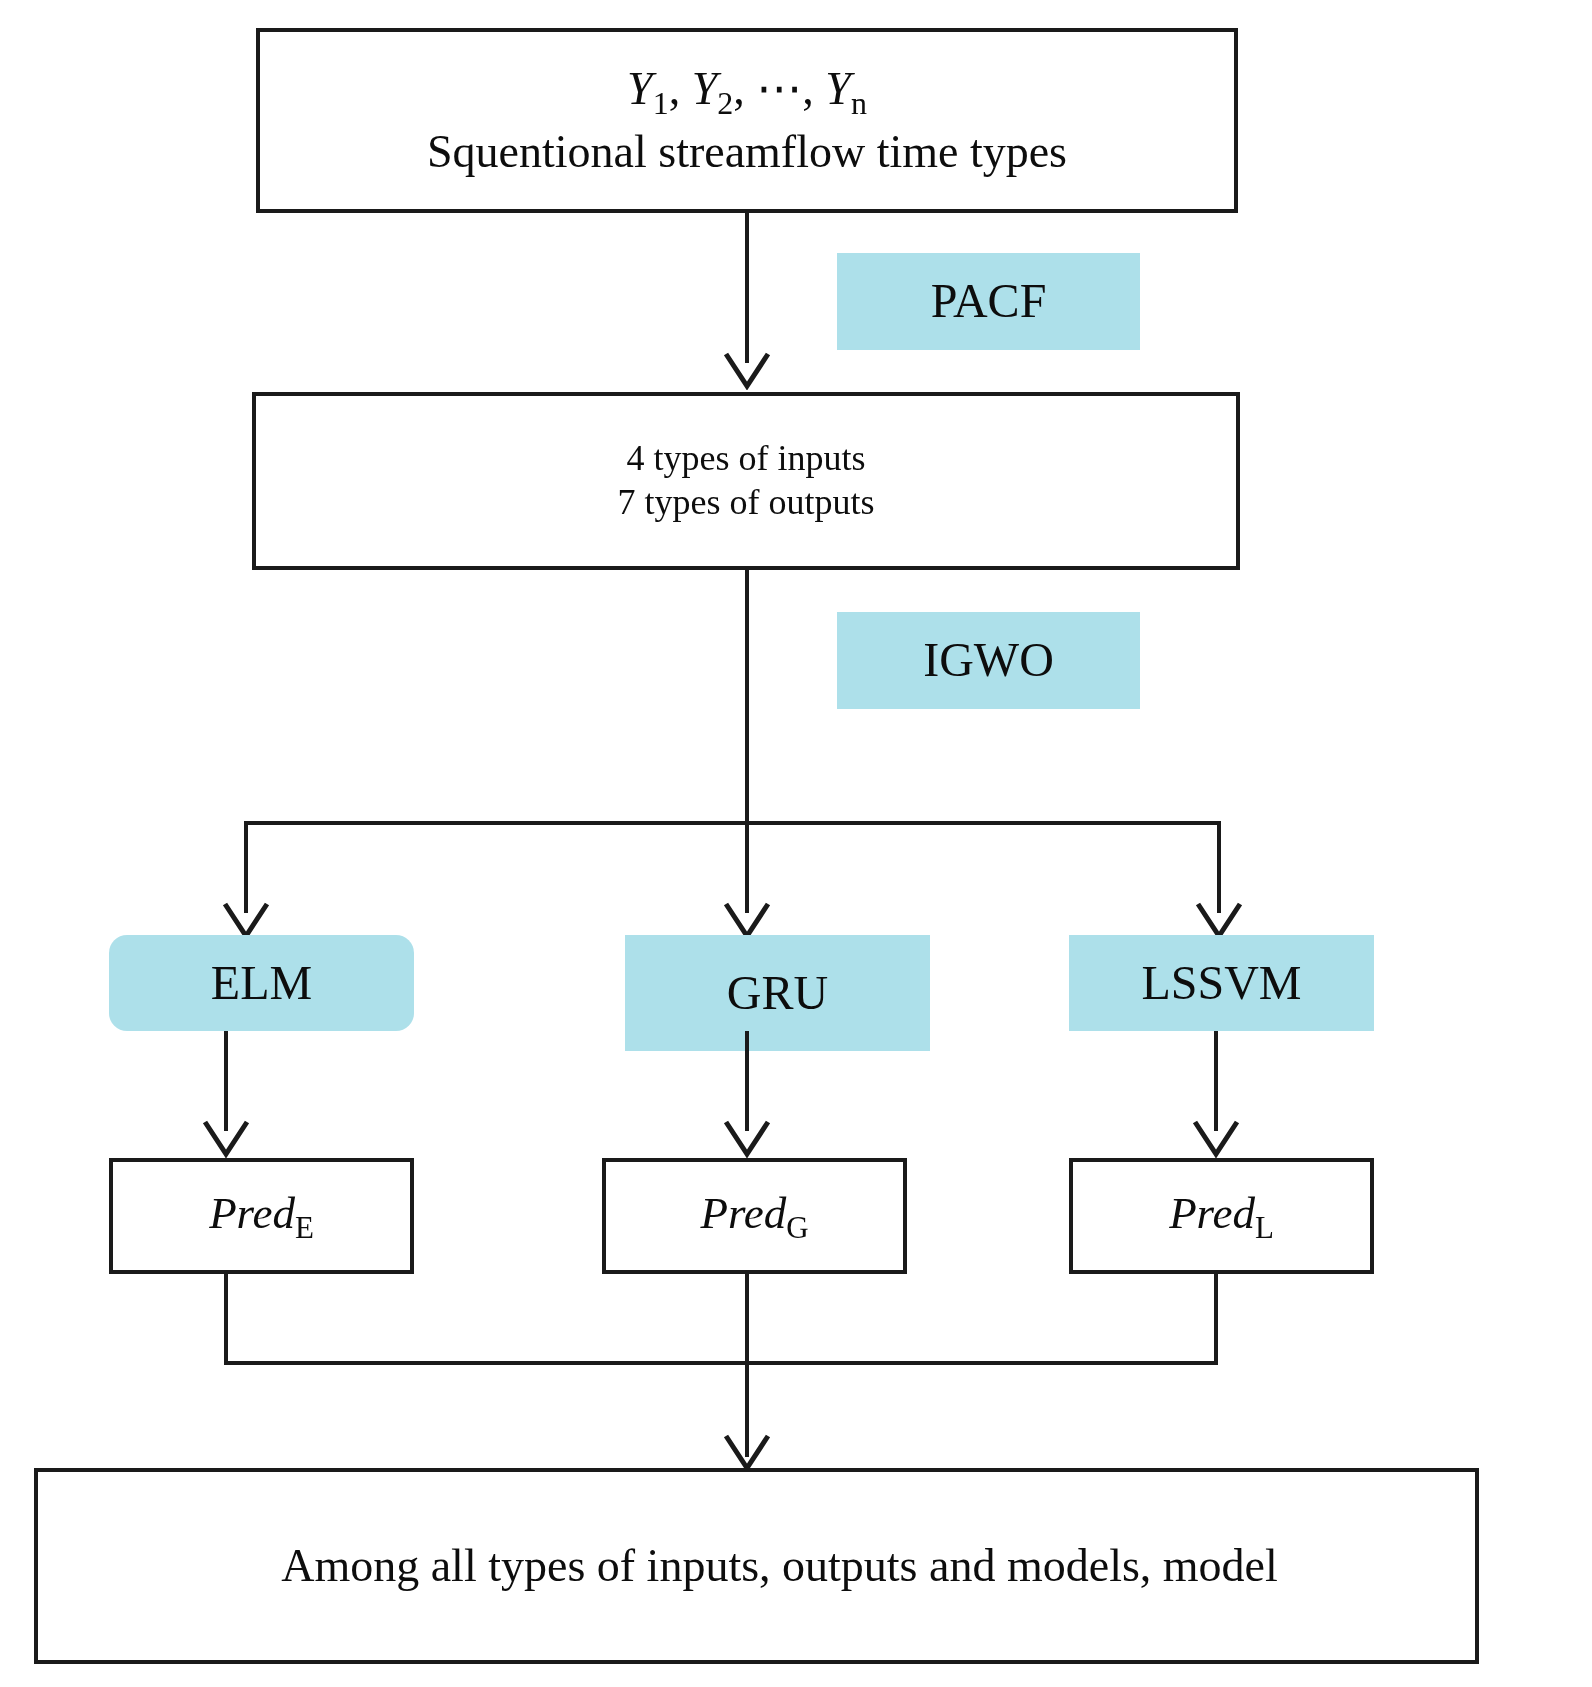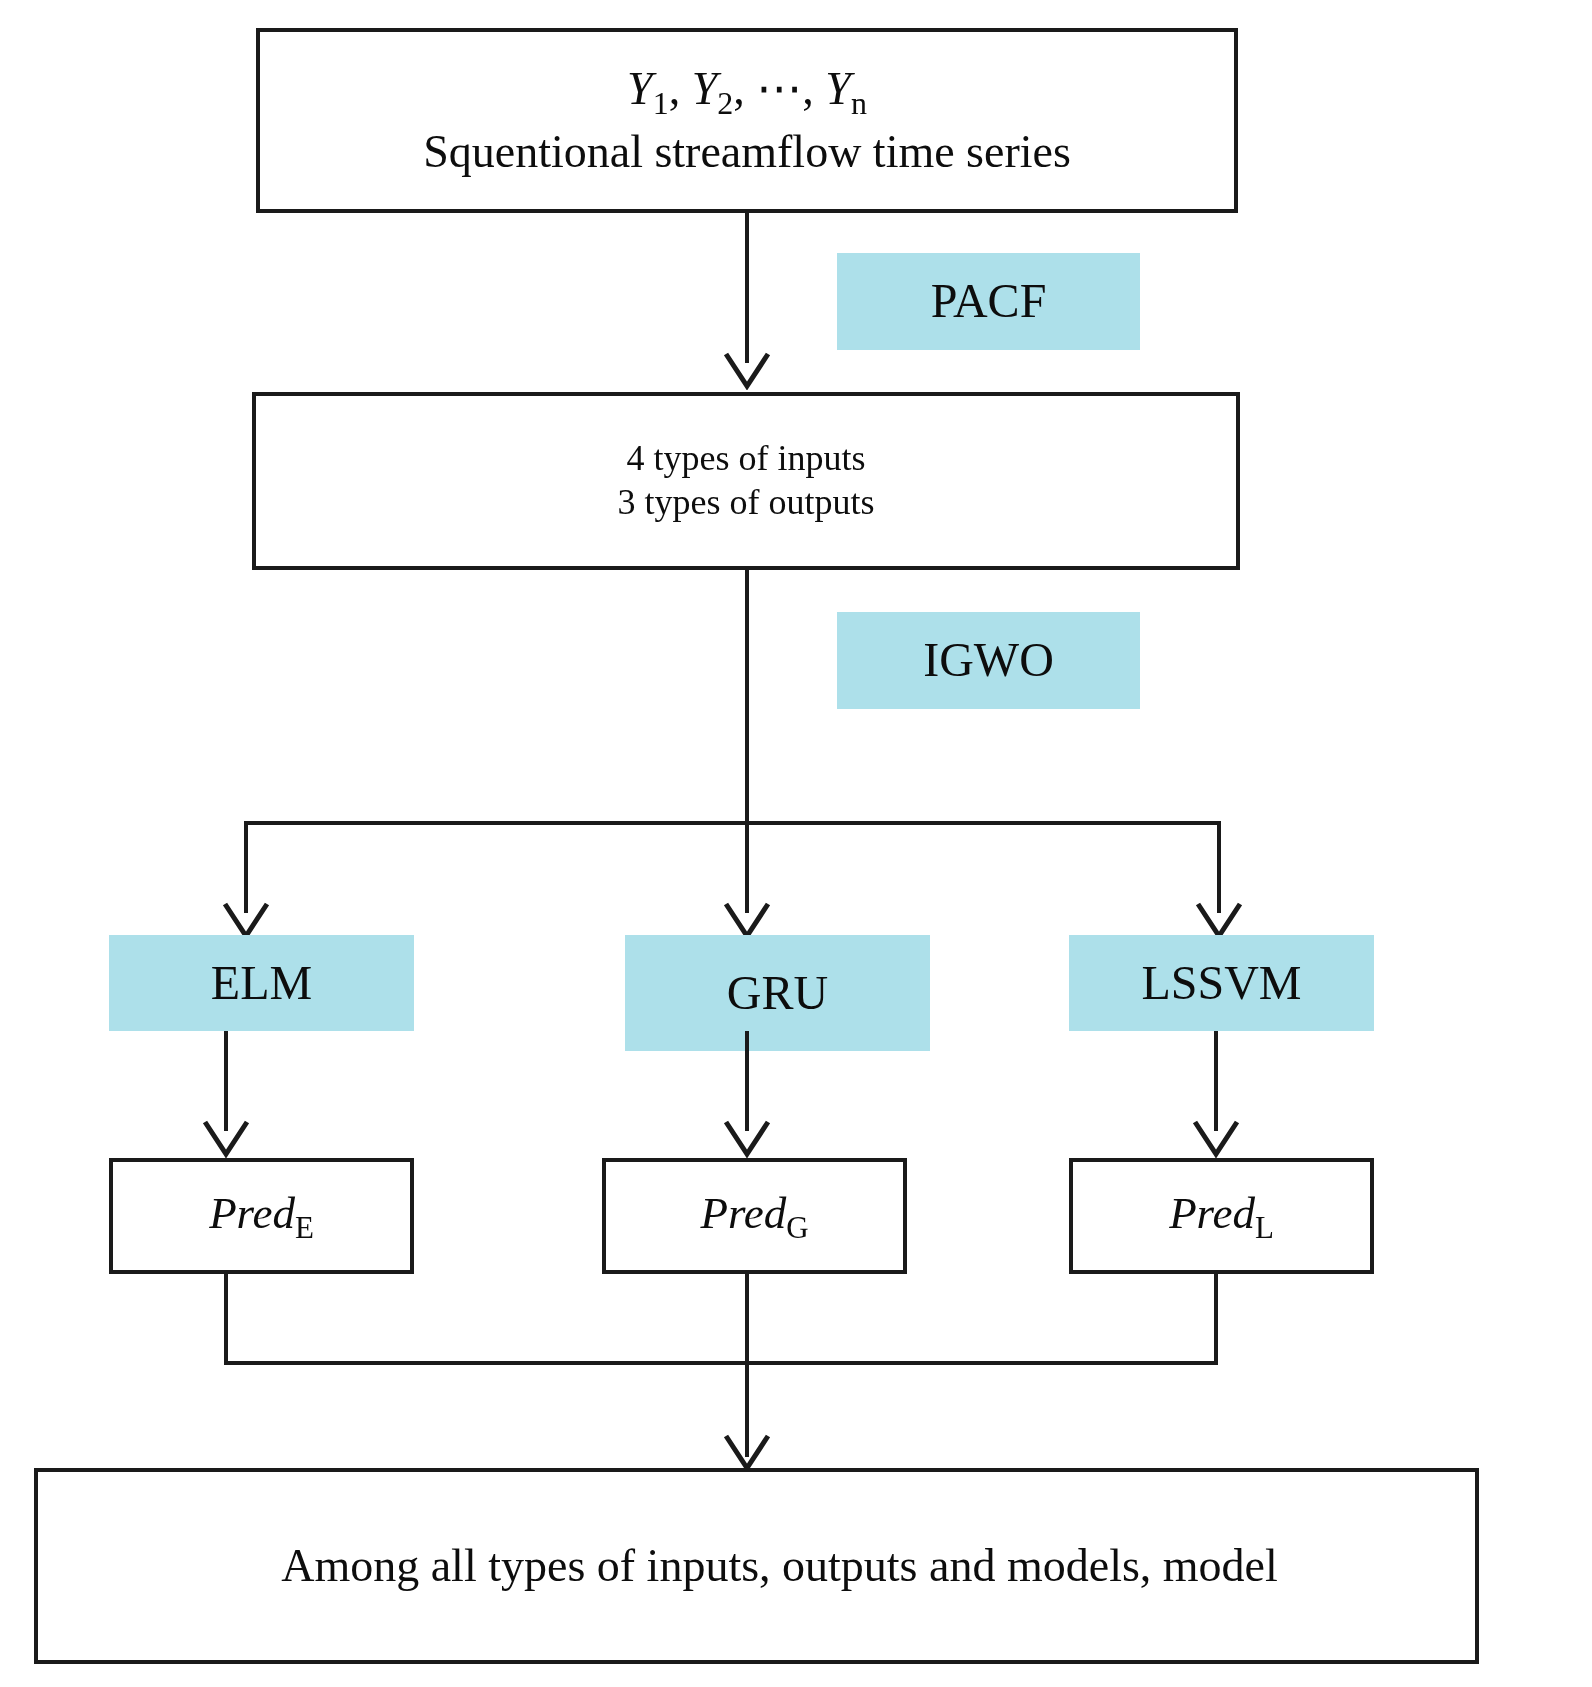--- a/index.html
+++ b/index.html
@@ -70,37 +70,37 @@
 </style>
 </head>
 <body>
 
 <div id="canvas">
 
   <div class="node outlined" style="left:247px; top:28px; width:982px; height:185px;">
     <span class="line t-big">
       <span class="t-var">Y</span><span class="t-varsub">1</span><span>, </span><span class="t-var">Y</span><span class="t-varsub">2</span><span>, ⋯, </span><span class="t-var">Y</span><span class="t-varsub">n</span>
     </span>
-    <span class="line t-big">Squentional streamflow time series</span>
+    <span class="line t-big">Squentional streamflow time types</span>
   </div>
 
   <div class="vline" style="left:736px; top:213px; height:150px;"></div>
   <div class="arrowhead" style="left:714px; top:352px;">
     <svg width="48" height="38" viewBox="0 0 48 38">
       <polyline points="3,2 24,34 45,2" fill="none" stroke="#1a1a1a" stroke-width="5"></polyline>
     </svg>
   </div>
 
   <div class="node filled" style="left:828px; top:253px; width:303px; height:97px;">
     <span class="line t-label">PACF</span>
   </div>
 
   <div class="node outlined" style="left:243px; top:392px; width:988px; height:178px;">
     <span class="line t-mid">4 types of inputs</span>
-    <span class="line t-mid">3 types of outputs</span>
+    <span class="line t-mid">7 types of outputs</span>
   </div>
 
   <div class="vline" style="left:736px; top:570px; height:255px;"></div>
 
   <div class="node filled" style="left:828px; top:612px; width:303px; height:97px;">
     <span class="line t-label">IGWO</span>
   </div>
 
   <div class="hline" style="left:235px; top:821px; width:977px;"></div>
 
@@ -118,21 +118,21 @@
     </svg>
   </div>
 
   <div class="vline" style="left:1208px; top:821px; height:92px;"></div>
   <div class="arrowhead" style="left:1186px; top:902px;">
     <svg width="48" height="38" viewBox="0 0 48 38">
       <polyline points="3,2 24,34 45,2" fill="none" stroke="#1a1a1a" stroke-width="5"></polyline>
     </svg>
   </div>
 
-  <div class="node filled" style="left:100px; top:935px; width:305px; height:96px;">
+  <div class="node filled" style="left:100px; top:935px; width:305px; height:96px;border-radius:18px;">
     <span class="line t-label">ELM</span>
   </div>
   <div class="node filled" style="left:616px; top:935px; width:305px; height:116px;font-family:Liberation Serif, serif;">
     <span class="line t-label">GRU</span>
   </div>
   <div class="node filled" style="left:1060px; top:935px; width:305px; height:96px;">
     <span class="line t-label">LSSVM</span>
   </div>
 
   <div class="vline" style="left:215px; top:1031px; height:100px;"></div>

